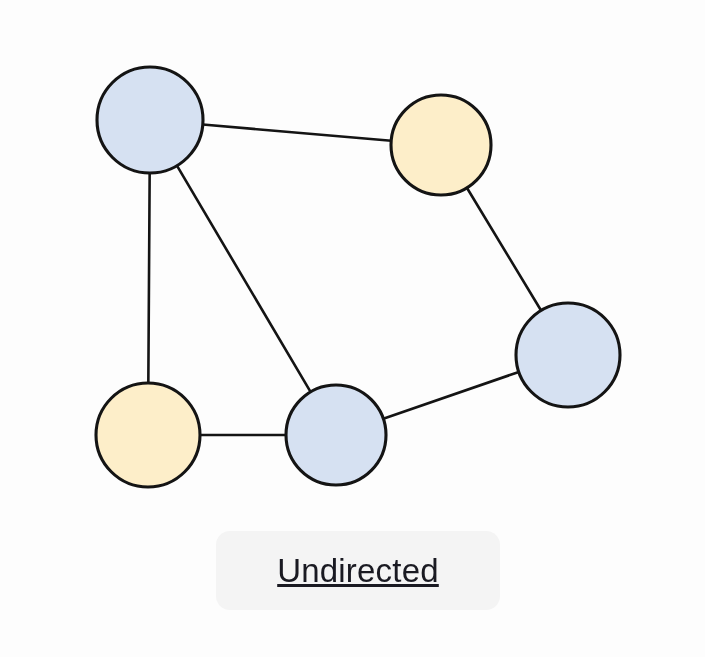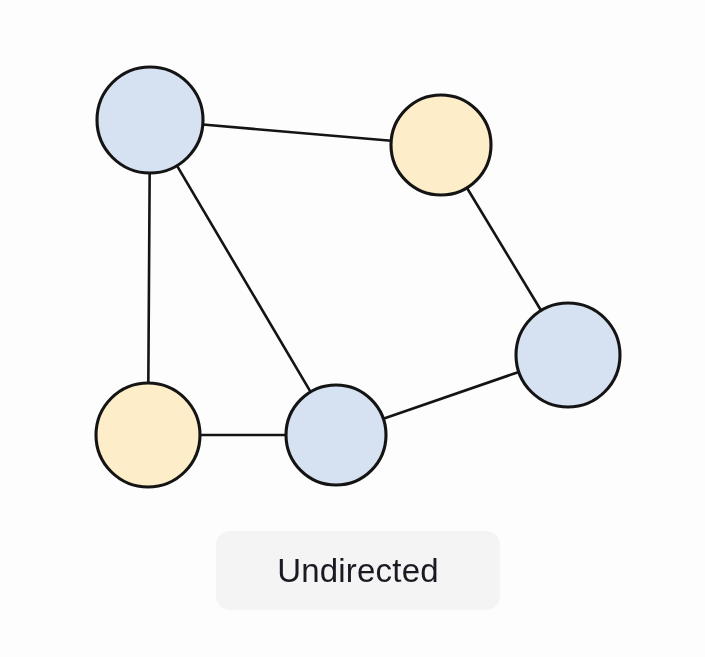--- a/index.html
+++ b/index.html
@@ -50,20 +50,21 @@
     box-sizing: border-box;
   }
   .label-pill-text {
     font-family: "Liberation Sans", sans-serif;
     font-size: 33px;
     font-weight: 400;
     color: #1a1a22;
     letter-spacing: 0.2px;
     line-height: 1;
     white-space: nowrap;
+    text-decoration: underline;
   }
 </style>
 </head>
 <body>
 
 <div id="canvas-wrap">
   <svg id="graph-svg" viewBox="0 0 705 657" xmlns="http://www.w3.org/2000/svg">
     <g id="edges-layer">
         <line x1="202.80548908396423" y1="124.53655404501411" x2="391.1835008641847" y2="140.72023203300554" class="graph-edge" stroke="#141414" stroke-width="2.6"></line>
         <line x1="466.87443641919486" y1="187.78450116559782" x2="541.0905861240374" y2="310.5041187877782" class="graph-edge" stroke="#141414" stroke-width="2.6"></line>

